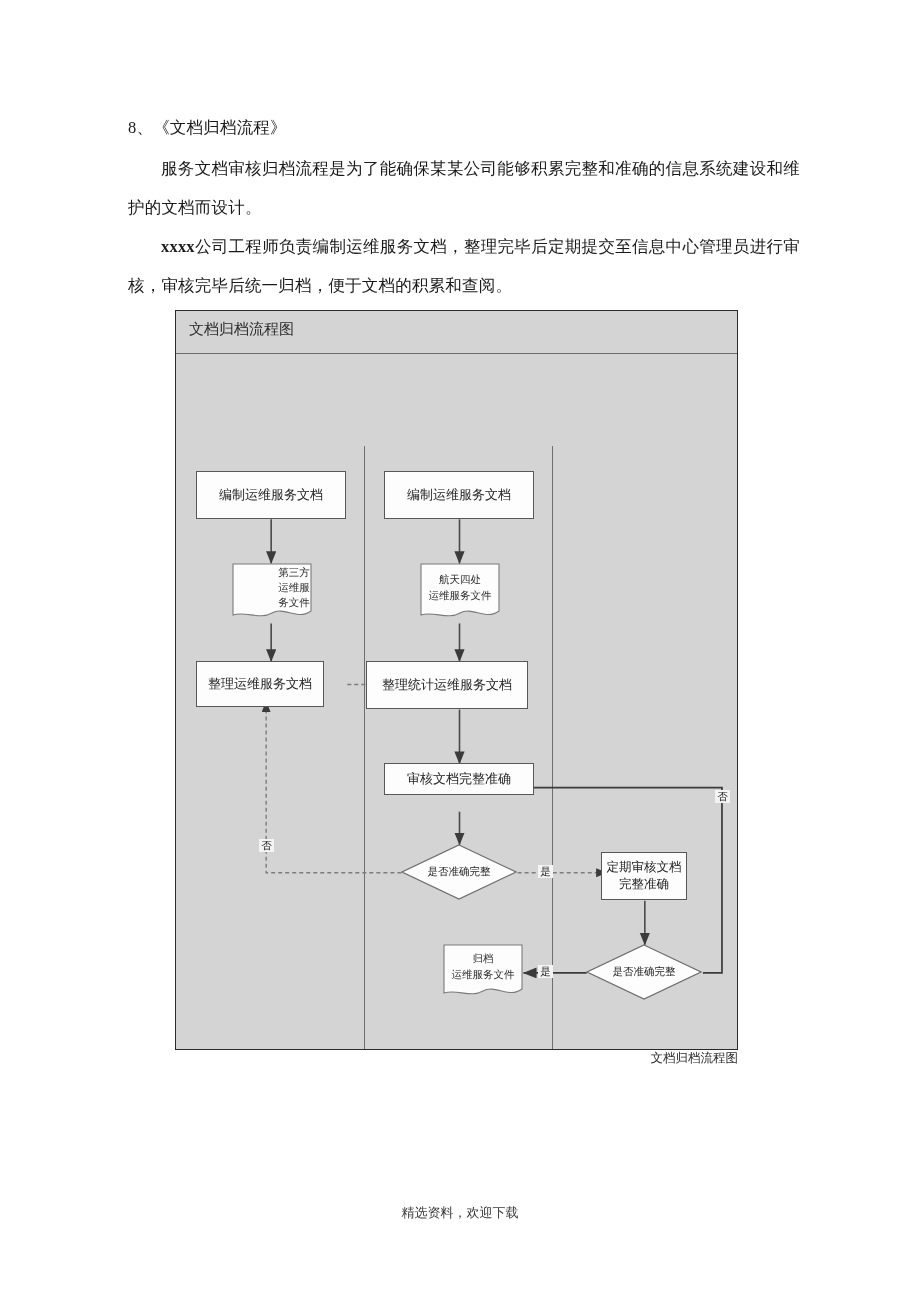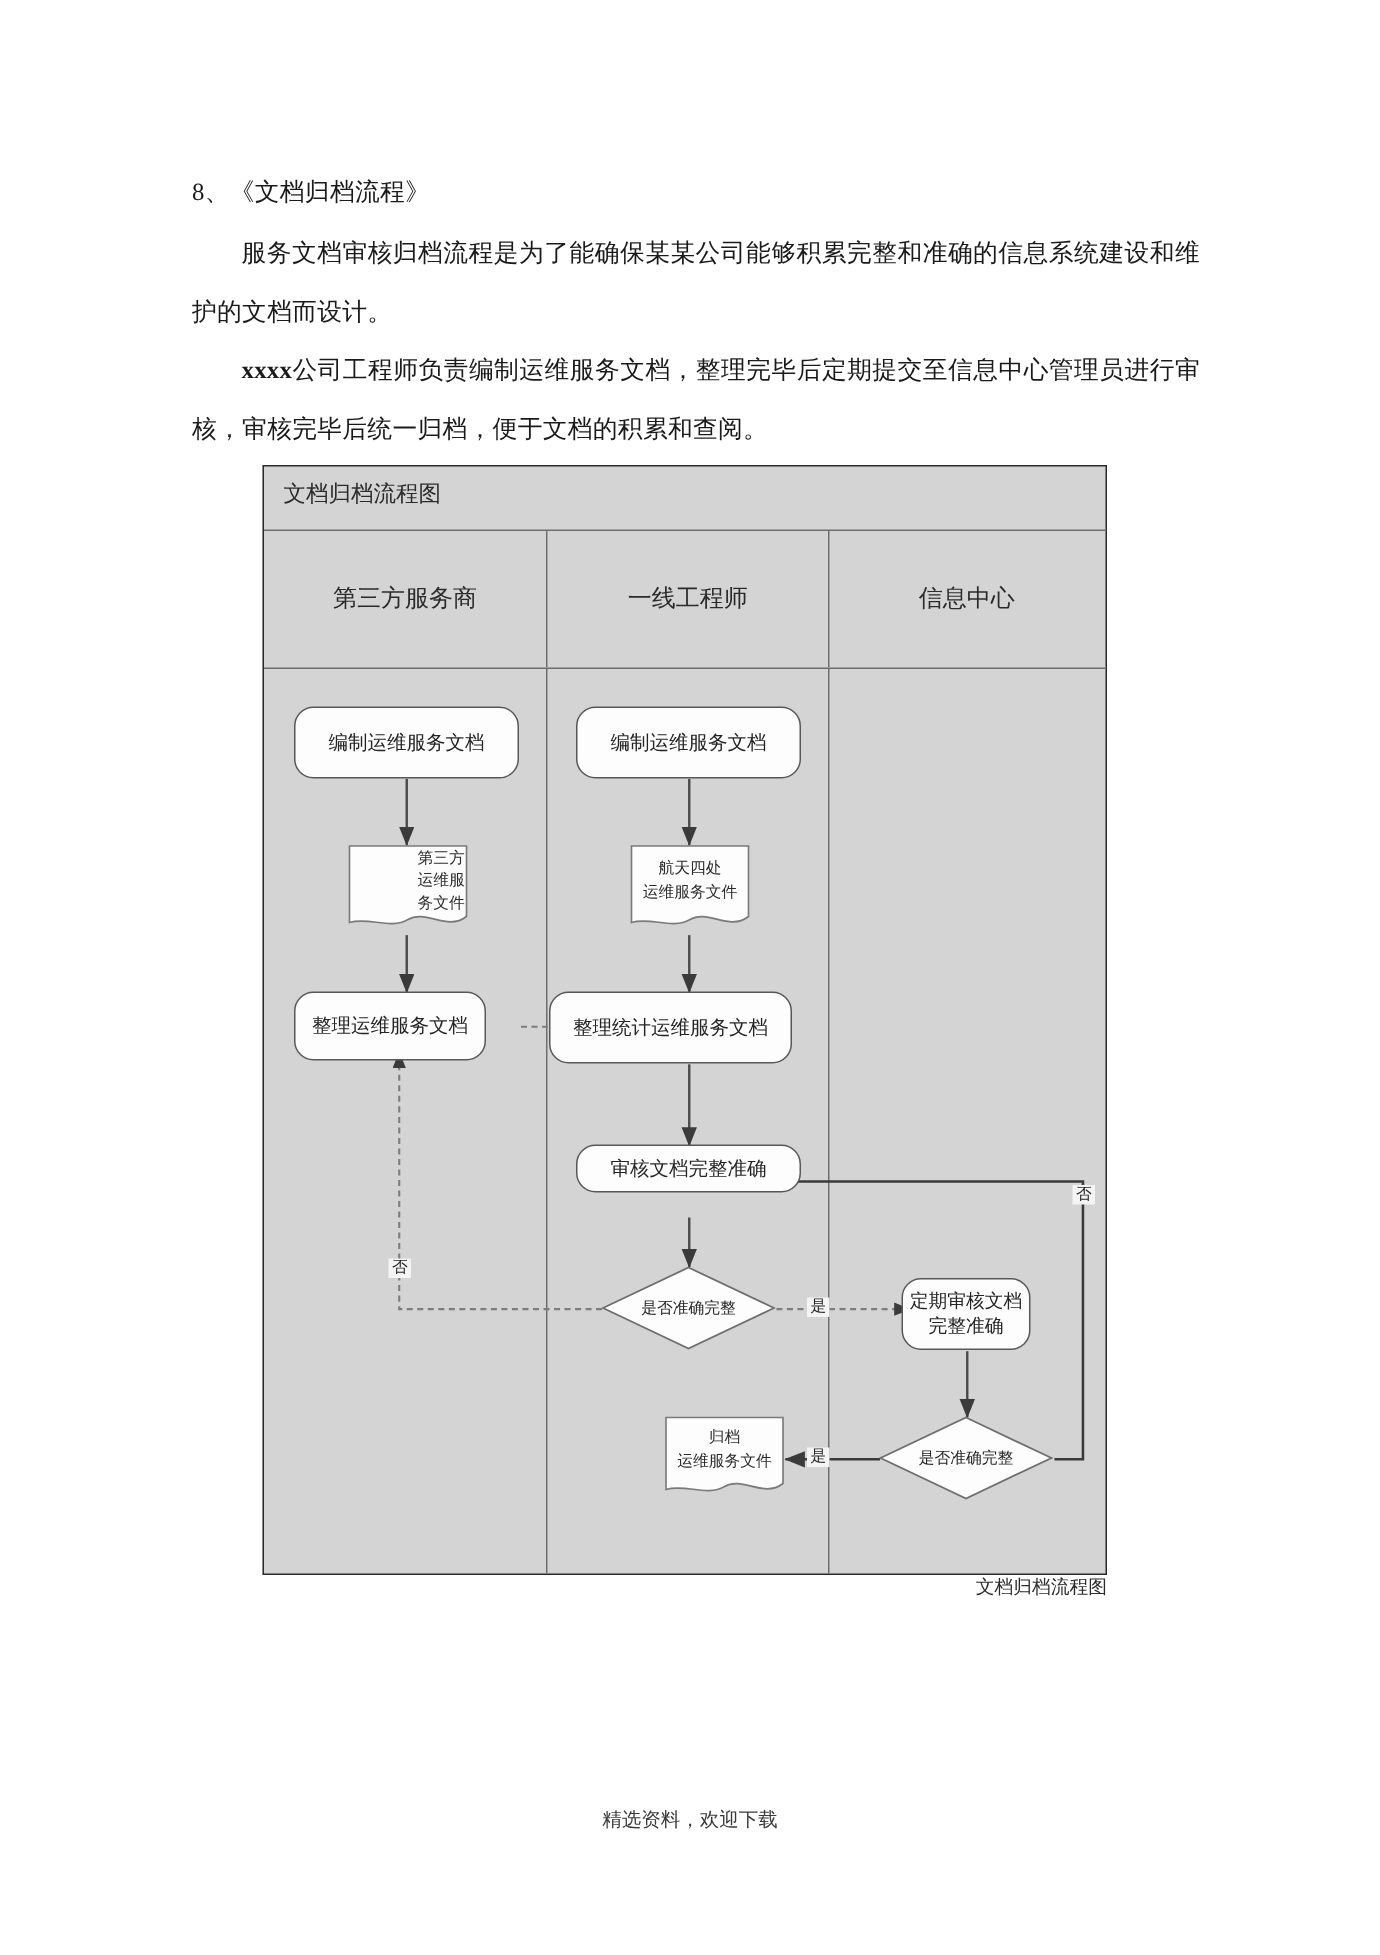--- a/index.html
+++ b/index.html
@@ -109,21 +109,20 @@
     height: 100%;
   }
   .node {
     position: absolute;
     box-sizing: border-box;
     display: flex;
     align-items: center;
     justify-content: center;
     text-align: center;
     z-index: 5;
-    border-radius: 13px;
   }
   .node.rect {
     background: #fdfdfd;
     border: 1.2px solid #585858;
     font-size: 12.5px;
     color: #242424;
     line-height: 1.35;
   }
   .node.rect.big { font-size: 13px; }
 
@@ -203,25 +202,20 @@
   <p class="para indent">服务文档审核归档流程是为了能确保某某公司能够积累完整和准确的信息系统建设和维护的文档而设计。</p>
   <p class="para indent"><span class="bold-x">xxxx</span><span>公司工程师负责编制运维服务文档，整理完毕后定期提交至信息中心管理员进行审核，审核完毕后统一归档，便于文档的积累和查阅。</span></p>
 </div>
 
 <div id="flow-frame">
 
   <div id="flow-title-bar">
     <span class="t">文档归档流程图</span>
   </div>
 
-  <div class="lane-header-row">
-    <div class="lane-head l0">第三方服务商</div>
-    <div class="lane-head l1">一线工程师</div>
-    <div class="lane-head l2">信息中心</div>
-  </div>
 
   <div class="lane-divider d1"></div>
   <div class="lane-divider d2"></div>
 
   <div id="flow-canvas">
 
     <svg id="edges" viewBox="0 0 560 737" preserveAspectRatio="none">
       <defs>
         <marker id="ah" markerWidth="9" markerHeight="9" refX="7.6" refY="3.2" orient="auto">
           <path d="M0,0 L8,3.2 L0,6.4 z" fill="#3b3b3b"></path>

